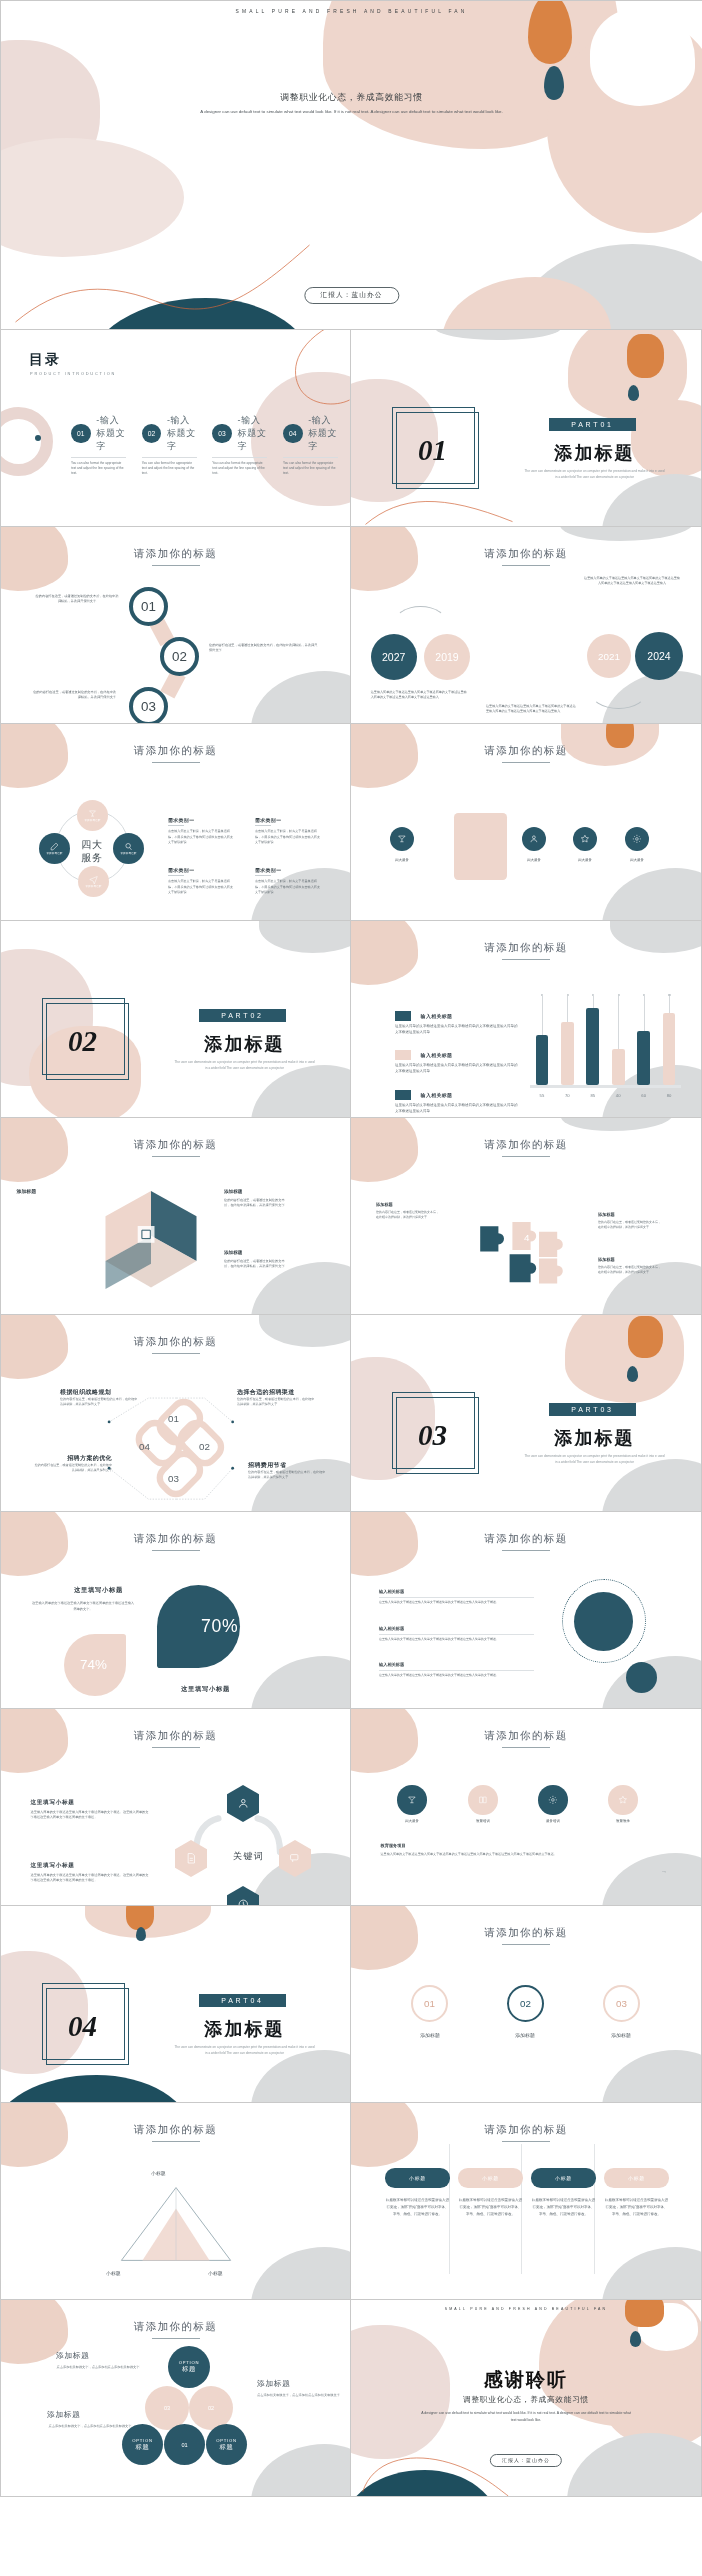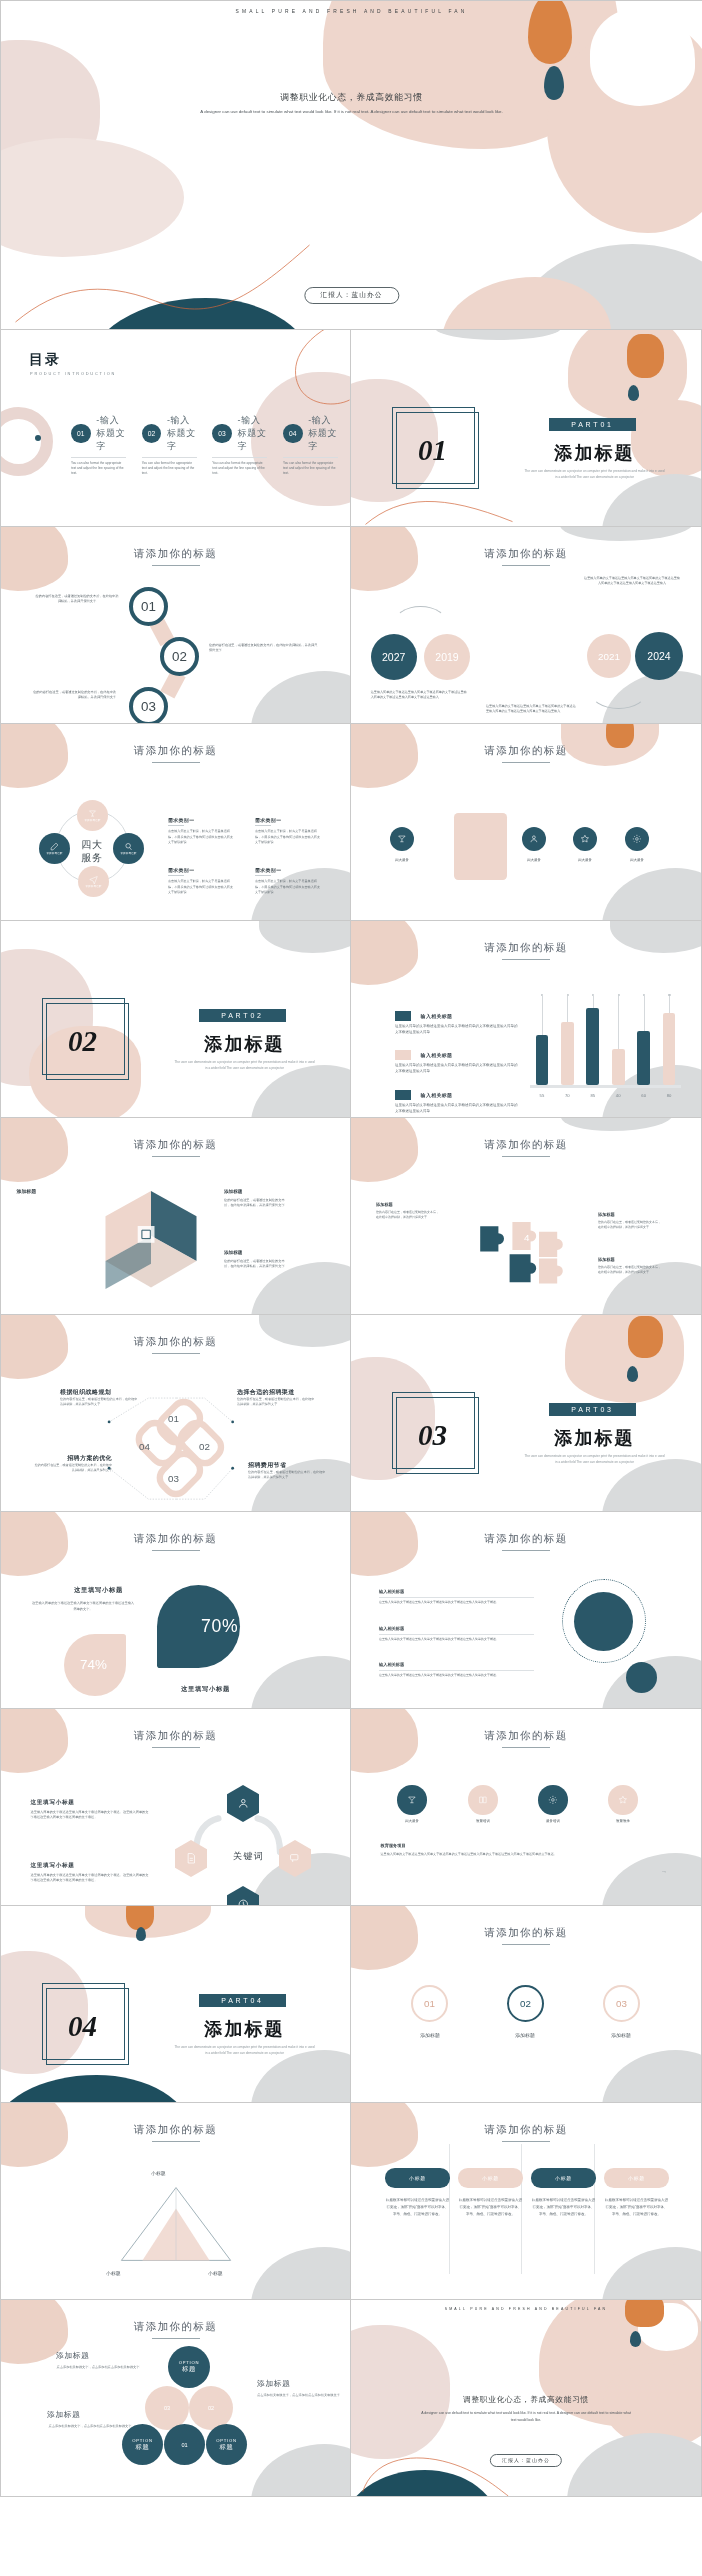--- a/index.html
+++ b/index.html
@@ -867,19 +867,20 @@
   <div class="blob" style="right:37px;top:-7px;width:39px;height:34px;background:#d98344;border-radius:40%;"></div>
   <div class="blob" style="right:60px;top:31px;width:11.2px;height:15.5px;background:#2a5768;border-radius:50% 50% 50% 50%/62% 62% 38% 38%;"></div>
   <div class="blob" style="right:-14px;top:63px;width:112px;height:84px;background:#eed6cc;border-radius:50% 50% 46% 54%;"></div>
   <div class="blob" style="left:-42px;top:25px;width:141px;height:134px;background:#ecdcd8;border-radius:52% 48% 46% 54%/54% 46% 50% 50%;"></div>
   <div class="blob" style="right:-28px;bottom:-35px;width:162px;height:98px;background:#d9dbdc;border-radius:52% 48% 50% 50%/70% 60% 40% 30%;"></div>
   <div class="blob" style="left:-7px;bottom:-29.5px;width:155px;height:56px;background:#1e4e5e;border-radius:52% 48% 0 0/100% 100% 0 0;"></div>
   <svg style="position:absolute;left:7px;bottom:0;width:162px;height:77px;" viewBox="0 0 230 110" fill="none">
     <path d="M6 104 C 20 60, 70 48, 120 60 C 170 72, 200 100, 214 110" stroke="#d1653a" stroke-width="1" fill="none"></path>
   </svg>
   <div class="cover-eyebrow" style="top:7px;font-size:3.5px;letter-spacing:2.2px;">SMALL PURE AND FRESH AND BEAUTIFUL FAN</div>
+  <div style="position:absolute;left:0;right:0;top:67px;text-align:center;font-size:19px;font-weight:700;color:#111;letter-spacing:2.1px;">感谢聆听</div>
   <div style="position:absolute;left:0;right:0;top:95px;text-align:center;font-size:7.7px;color:#3b4043;letter-spacing:0.7px;">调整职业化心态，养成高效能习惯</div>
   <div style="position:absolute;left:70px;right:70px;top:110px;text-align:center;font-size:3.5px;line-height:1.9;color:#4c5358;">A designer can use default text to simulate what text would look like. If it is not real text. A designer can use default text to simulate what text would look like.</div>
   <div class="pill" style="bottom:29.5px;font-size:4.9px;padding:2.1px 11.2px;">汇报人：蓝山办公</div>
 </div>
 
 </div>
 
 
 </body></html>

